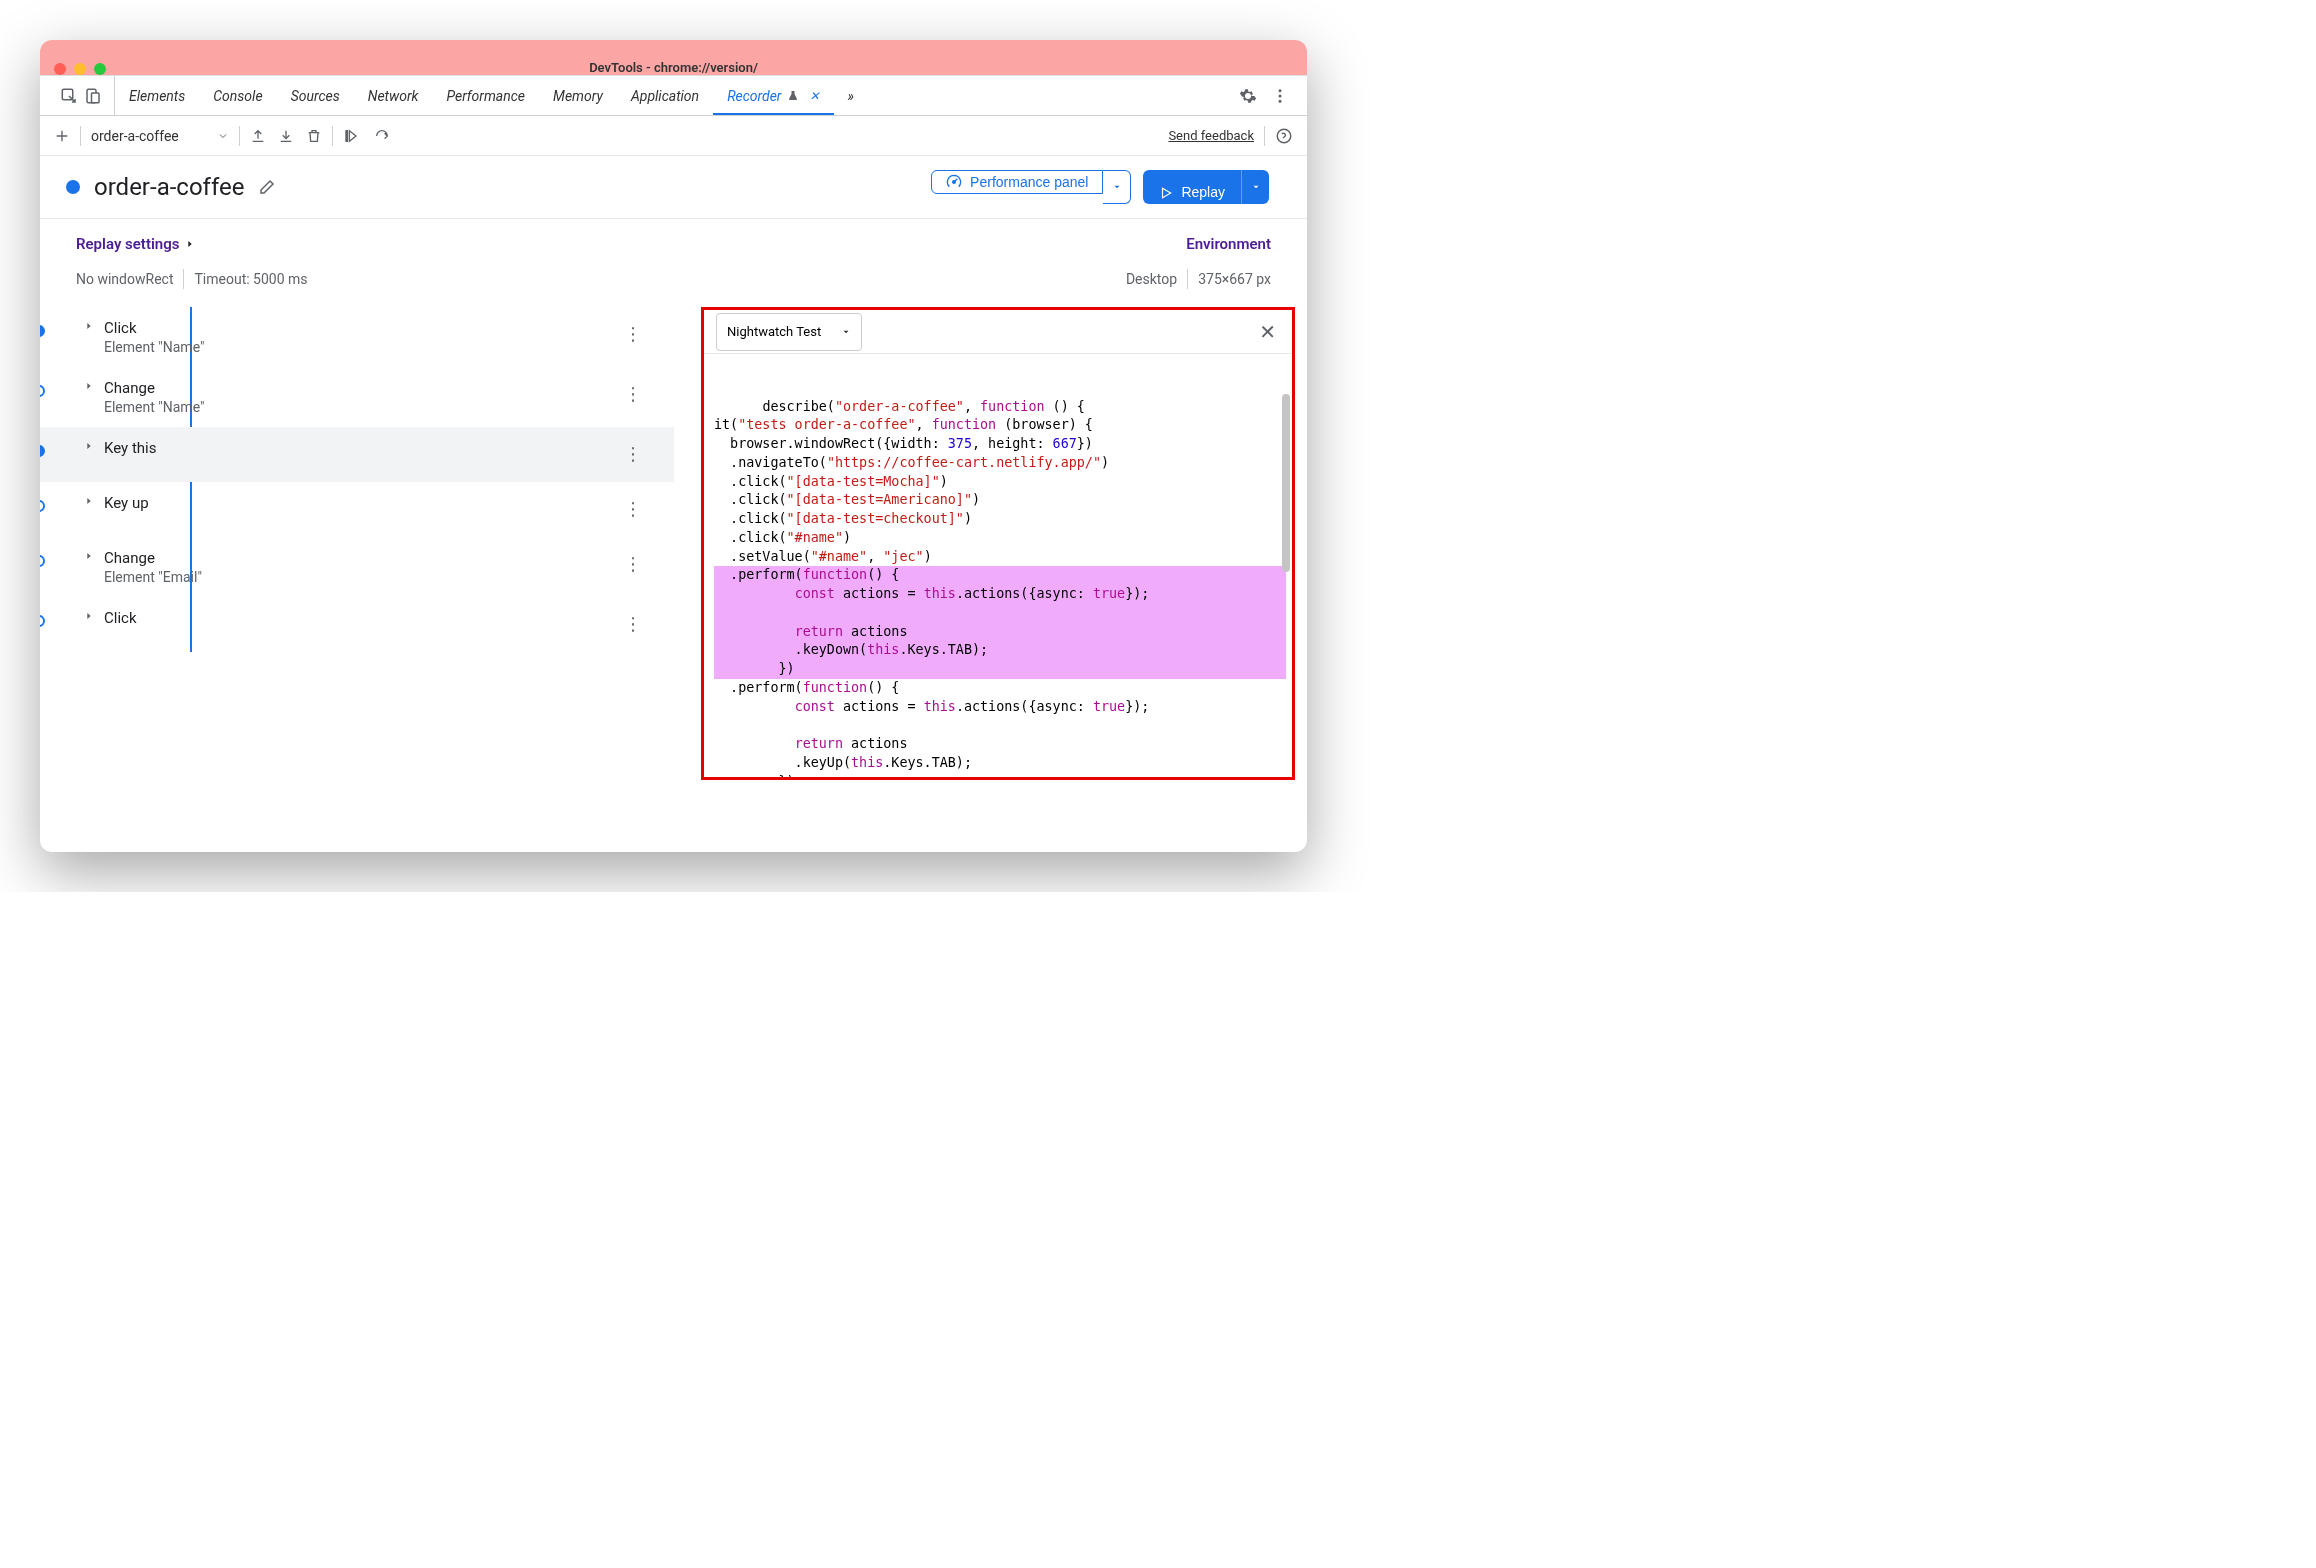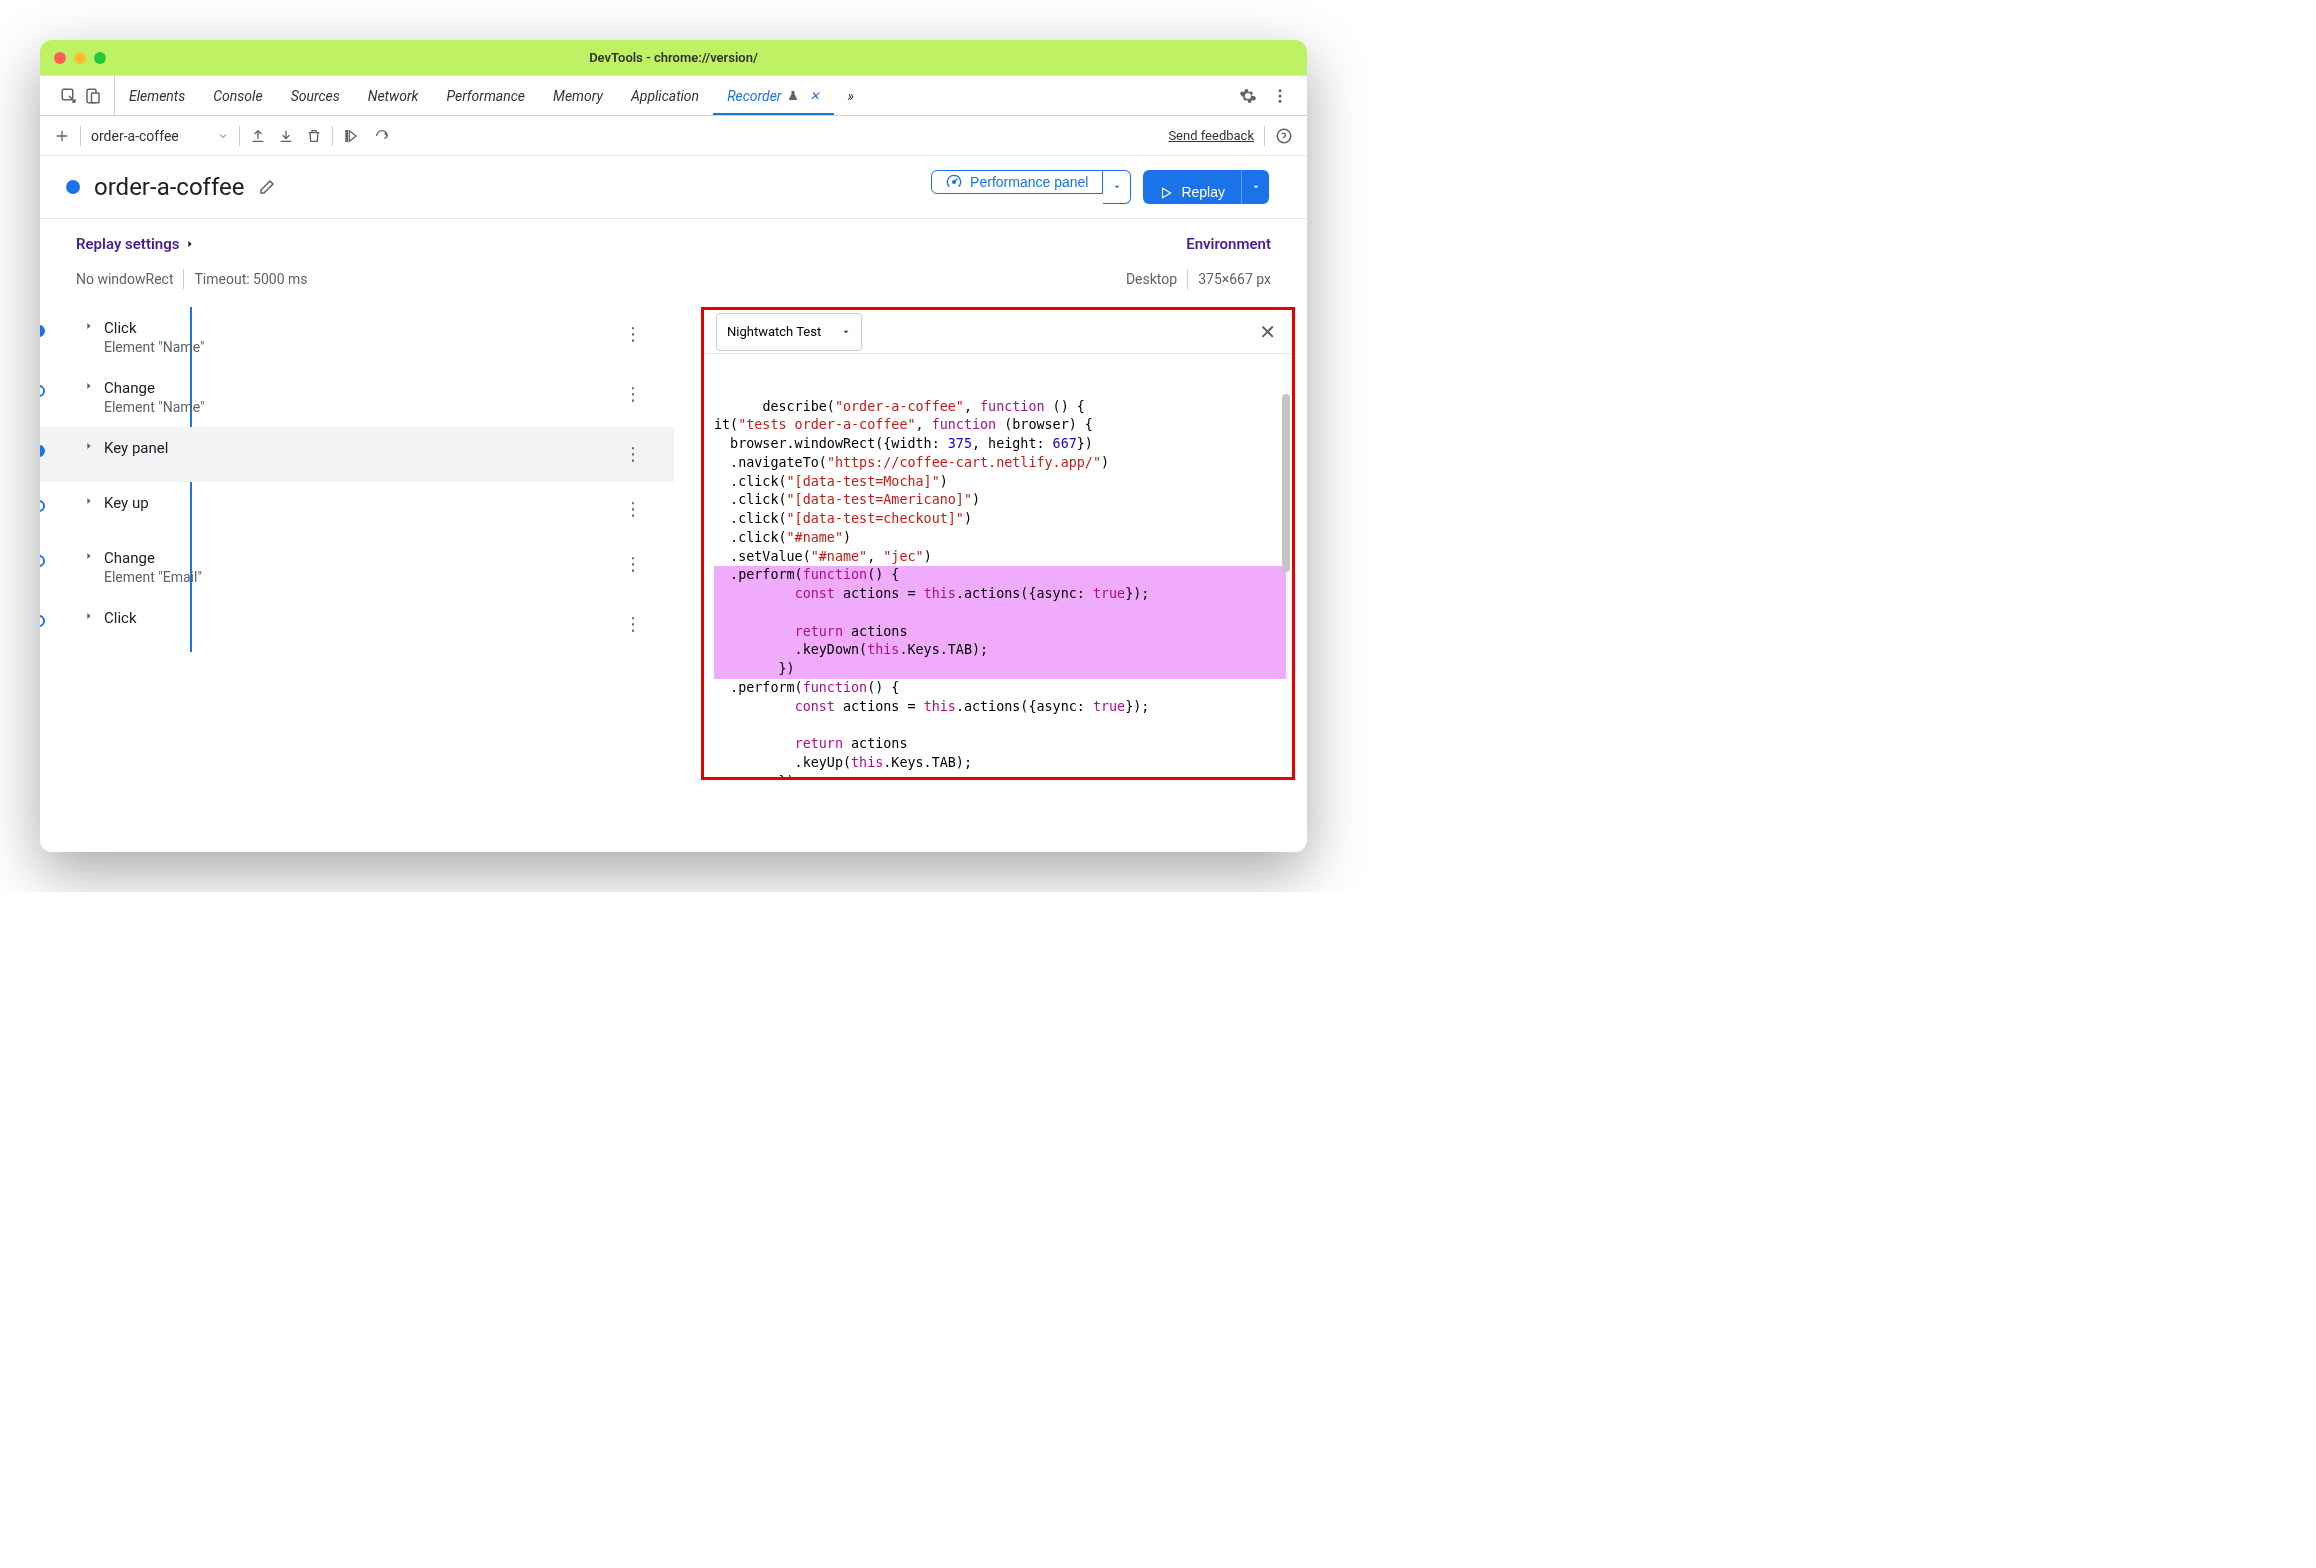--- a/index.html
+++ b/index.html
@@ -14,23 +14,23 @@
   border-radius: 12px;
   overflow: hidden;
   box-shadow: 0 20px 59px rgba(0,0,0,0.35);
   background: #fff;
   display: flex;
   flex-direction: column;
   position: relative;
 }
 .titlebar {
   height: 36px;
-  background: #bef264;
+  background: #fca5a5;
   display: flex;
-  align-items: center;
+  align-items: flex-end;
   padding: 0 14px;
   border-bottom: 1px solid #e0e0e0;
   position: relative;
 }
 .traffic { display: flex; gap: 8px; }
 .tl { width: 12px; height: 12px; border-radius: 50%; }
 .tl.red { background: #ff5f56; }
 .tl.yellow { background: #ffbd2e; }
 .tl.green { background: #27c93f; }
 .title-text {
@@ -385,21 +385,21 @@
             <div class="step-menu">⋮</div>
           </div>
           <div class="step selected">
             <div class="step-dot filled"></div>
             <span class="step-chev">
               <svg width="10" height="10" viewBox="0 0 24 24" fill="#5f6368">
                 <path d="M8 5l8 7-8 7z"></path>
               </svg>
             </span>
             <div class="step-body">
-              <div class="step-title">Key panel</div>
+              <div class="step-title">Key this</div>
             </div>
             <div class="step-menu">⋮</div>
           </div>
           <div class="step">
             <div class="step-dot"></div>
             <span class="step-chev">
               <svg width="10" height="10" viewBox="0 0 24 24" fill="#5f6368">
                 <path d="M8 5l8 7-8 7z"></path>
               </svg>
             </span>

